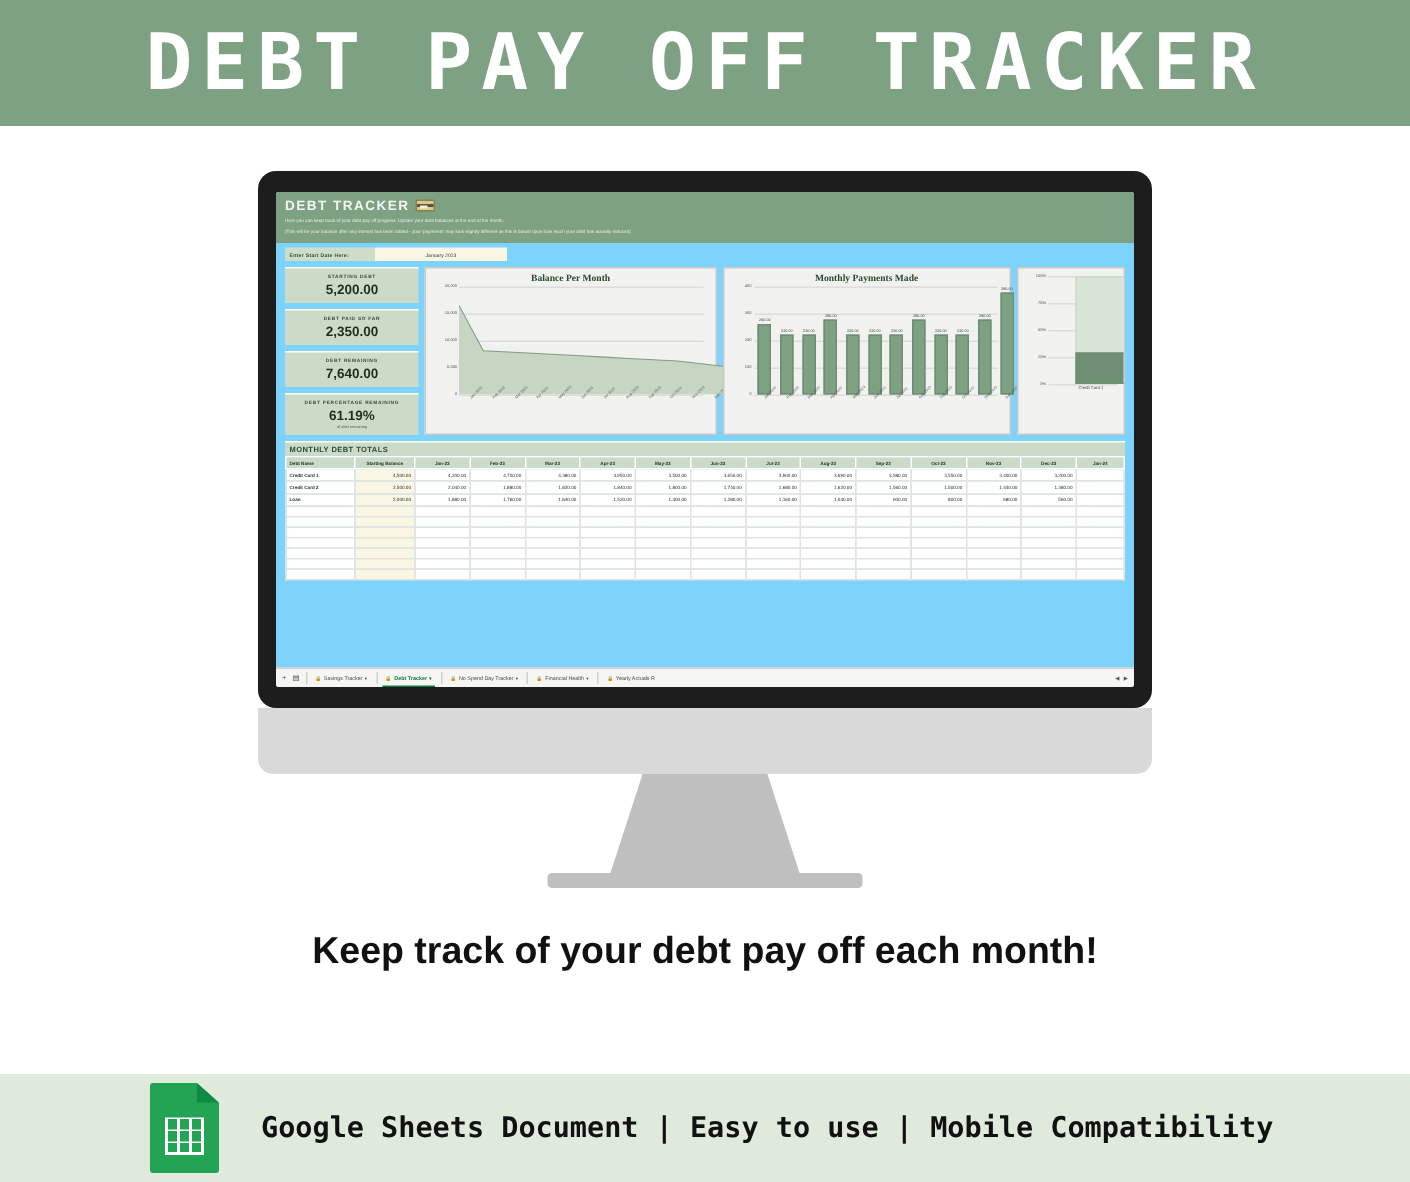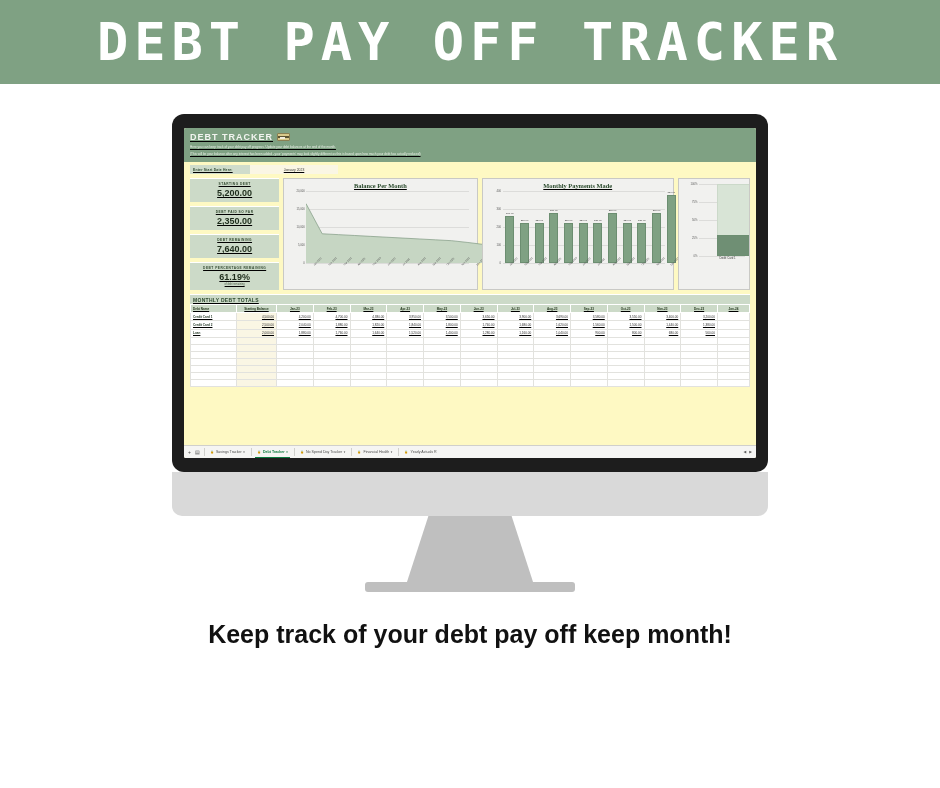--- a/index.html
+++ b/index.html
@@ -39,21 +39,21 @@
     position: absolute; left: 405px; top: 432px; width: 130px; height: 72px;
     background: #bfbfbf;
     clip-path: polygon(18% 0%, 82% 0%, 100% 100%, 0% 100%);
   }
   .monitor-base {
     position: absolute; left: 365px; top: 498px; width: 210px; height: 10px;
     background: #bfbfbf; border-radius: 3px;
   }
 
   
-  .sheet { position: absolute; inset: 0; background: #fef9c3; font-size: 3.6px; text-decoration: underline; }
+  .sheet { position: absolute; inset: 0; background: #7dd3fc; font-size: 3.6px; }
   .sheet-header {
     background: #7fa183; color: #ffffff; padding: 4px 6px 3px 6px; height: 34px;
   }
   .sh-title-row { display: flex; align-items: center; gap: 4px; }
   .sh-title {
     font-family: "Liberation Sans", sans-serif; font-weight: bold;
     font-size: 9px; letter-spacing: 1px; color: #f2f4f0;
   }
   .card-icon {
     width: 13px; height: 8px; background: #d9c98b; border-radius: 1px;
@@ -591,16 +591,34 @@
           </div>
 
         </div>
       </div>
     </div>
     <div class="monitor-neck"></div>
     <div class="monitor-stand"></div>
     <div class="monitor-base"></div>
   </div>
 
-  <div class="tagline">Keep track of your debt pay off keep month!</div>
-
+  <div class="tagline">Keep track of your debt pay off each month!</div>
+
+  <div class="footer">
+    <div class="gs-icon">
+      <div class="gs-sheet"></div>
+      <div class="gs-fold"></div>
+      <div class="gs-grid">
+          <span></span>
+          <span></span>
+          <span></span>
+          <span></span>
+          <span></span>
+          <span></span>
+          <span></span>
+          <span></span>
+          <span></span>
+        </div>
+    </div>
+    <div class="footer-text">Google Sheets Document | Easy to use | Mobile Compatibility</div>
+  </div>
 
 </div>
 
 </body></html>

